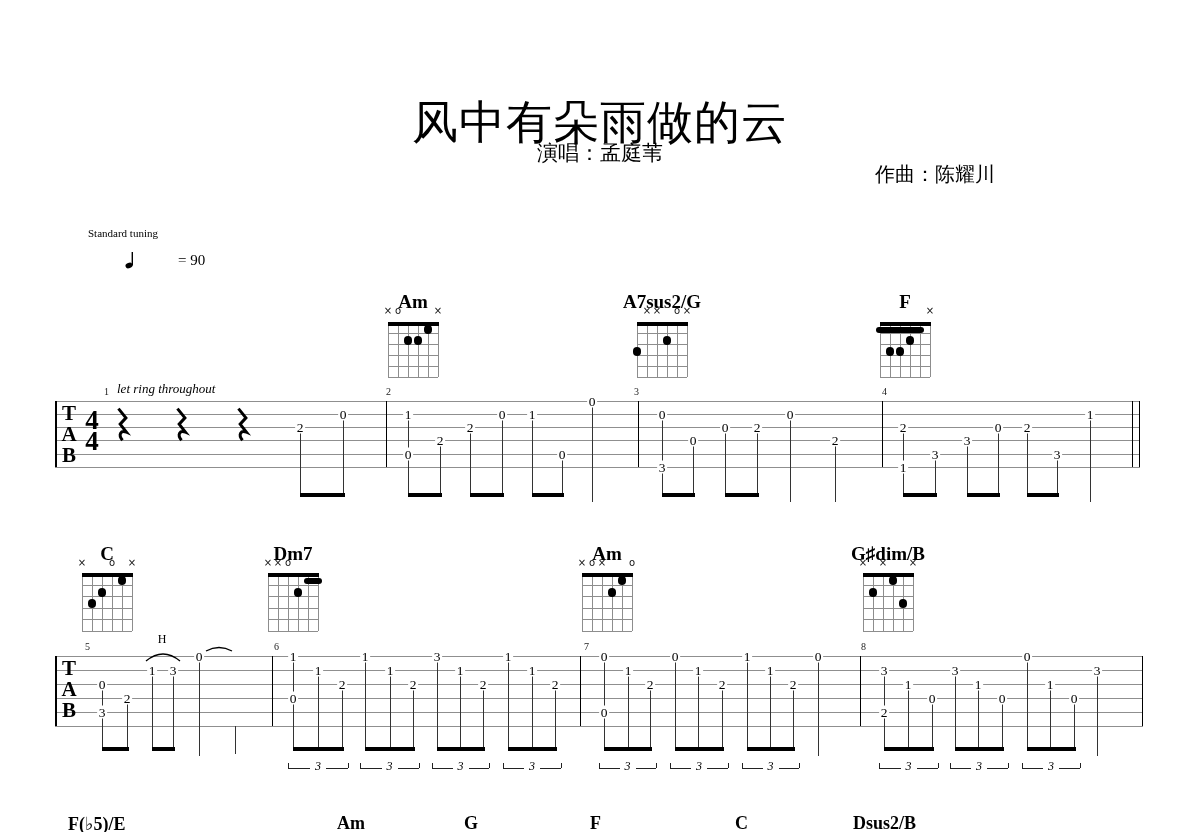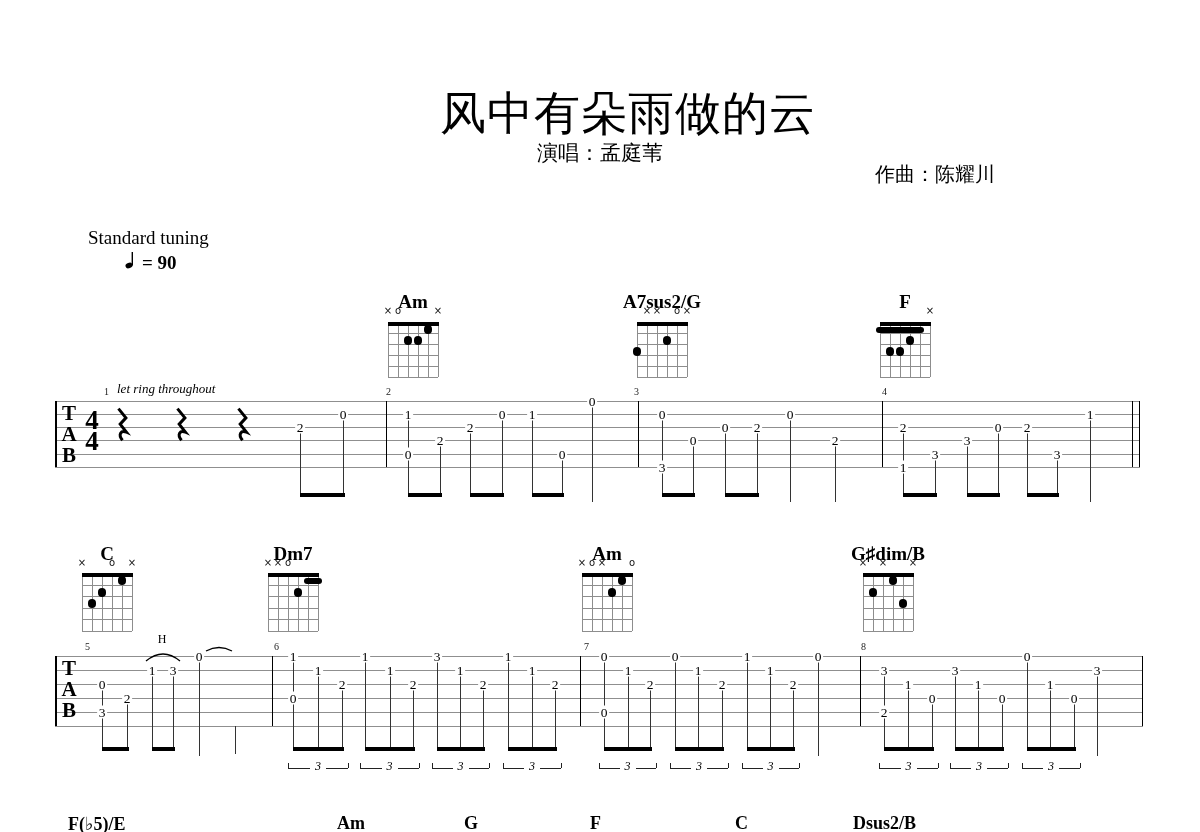--- a/index.html
+++ b/index.html
@@ -3,22 +3,22 @@
 <meta charset="utf-8">
 <style>
   html,body{margin:0;padding:0;background:#e8e8e8;}
   #canvas{position:relative;width:1200px;height:832px;background:#ffffff;overflow:hidden;
           font-family:"Liberation Serif","DejaVu Serif",serif;color:#000;}
   .abs{position:absolute;}
   .ctr{transform:translateX(-50%);white-space:nowrap;}
   #title{font-size:46px;letter-spacing:1px;}
   #subtitle{font-size:21px;}
   .credit{font-size:20px;}
-  #tuning{font-size:19px;}
-  #tempo-text{font-size:19px;font-weight:bold;}
+  #tuning{font-size:11px;}
+  #tempo-text{font-size:15px;font-weight:normal;margin-left:36px;}
   .chord-label{font-size:19px;font-weight:bold;transform:translateX(-50%);white-space:nowrap;}
   .marker{font-family:"DejaVu Sans",sans-serif;font-size:10px;color:#111;transform:translateX(-50%);line-height:10px;}
   .gridline{background:#8d8d8d;}
   .nut{background:#000;}
   .dot{background:#000;border-radius:50%;}
   .barrebar{background:#000;border-radius:3px;}
   .staffline{background:#8f8f8f;height:1px;}
   .barline{background:#000;width:1.4px;}
   .clef{font-size:21px;font-weight:bold;line-height:20px;transform:translateX(-50%);}
   .tsig{font-size:27px;font-weight:bold;line-height:22px;transform:translateX(-50%);}
@@ -30,21 +30,21 @@
   .trip3{font-size:12px;font-style:italic;line-height:11px;transform:translateX(-50%);}
   .tripline{background:#222;}
   .hlab{font-size:12px;line-height:11px;transform:translateX(-50%);}
   .botchord{font-size:18px;font-weight:bold;white-space:nowrap;}
   svg.overlay{position:absolute;left:0;top:0;z-index:2;pointer-events:none;}
 </style>
 </head>
 <body>
 
 <div id="canvas">
-  <div class="abs ctr" id="title" style="left:600px;top:83px;margin-left:28px;">风中有朵雨做的云</div>
+  <div class="abs ctr" id="title" style="left:600px;top:92px;">风中有朵雨做的云</div>
   <div class="abs ctr" id="subtitle" style="left:600px;top:139px;">演唱：孟庭苇</div>
   <div class="abs credit" style="left:875px;top:161px;">作曲：陈耀川</div>
   <div class="abs" id="tuning" style="left:88px;top:227px;">Standard tuning</div>
   <svg class="abs" style="left:124px;top:250px;" width="14" height="20" viewBox="0 0 14 20">
     <ellipse cx="5" cy="15.5" rx="3.6" ry="2.6" transform="rotate(-22 5 15.5)" fill="#000"></ellipse>
     <rect x="7.6" y="2" width="1.4" height="13.5" fill="#000"></rect>
   </svg>
   <div class="abs" id="tempo-text" style="left:142px;top:252px;">= 90</div>
   <div id="score">
       <div class="abs chord-label" style="left: 413px; top: 291px;">Am</div>

